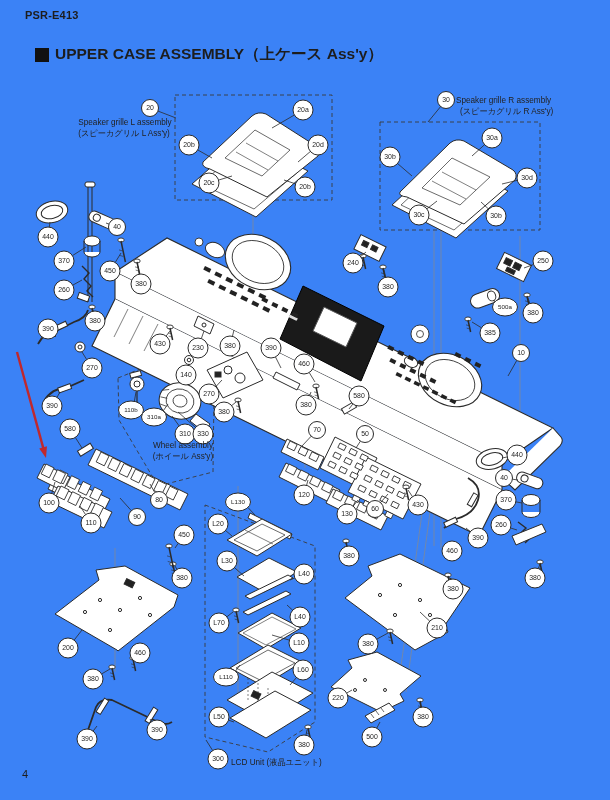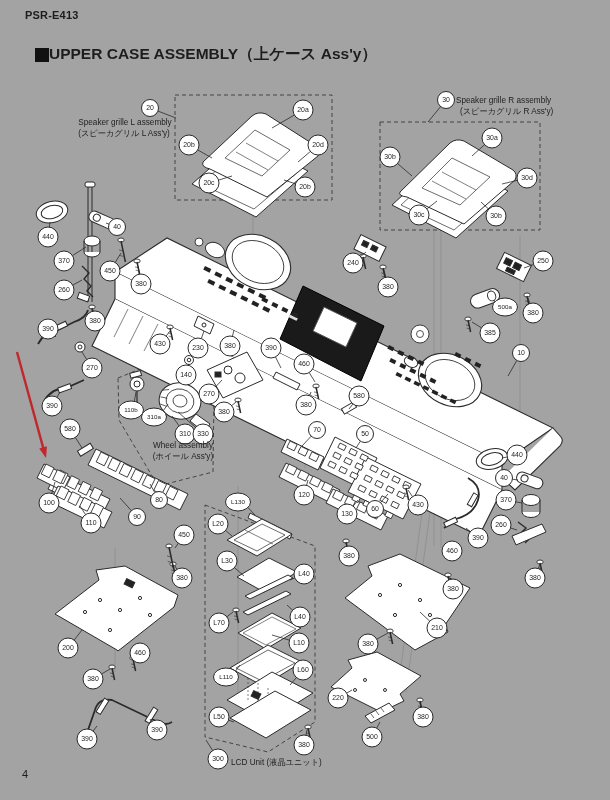--- a/index.html
+++ b/index.html
@@ -1,22 +1,22 @@
 <!DOCTYPE html>
 <html><head>
 <meta charset="utf-8">
 <style>
   html,body{margin:0;padding:0;background:#e8e8e8;}
   .page{
-    position:relative;width:610px;height:800px;background:#a3a3a3;
+    position:relative;width:610px;height:800px;background:#3b82f6;
     font-family:"Liberation Sans", sans-serif;color:#1d1d1d;overflow:hidden;
     margin:0 auto;
   }
   .model{position:absolute;left:25px;top:9px;font-size:11px;font-weight:bold;letter-spacing:.2px;}
-  .titlebar{position:absolute;left:35px;top:44px;display:flex;align-items:center;}
+  .titlebar{position:absolute;left:35px;top:44px;display:flex;align-items:center;gap:6px;}
   .titlebar .sq{width:14px;height:14px;background:#111;}
   .titlebar .t{font-size:15.5px;font-weight:bold;white-space:nowrap;}
   .pagenum{position:absolute;left:22px;top:768px;font-size:11px;}
   svg{position:absolute;left:0;top:0;}
   .lbl{font-size:8.2px;fill:#222;}
   .balloon-text{font-size:6.9px;fill:#1d1d1d;}
 </style>
 </head>
 <body>
 

